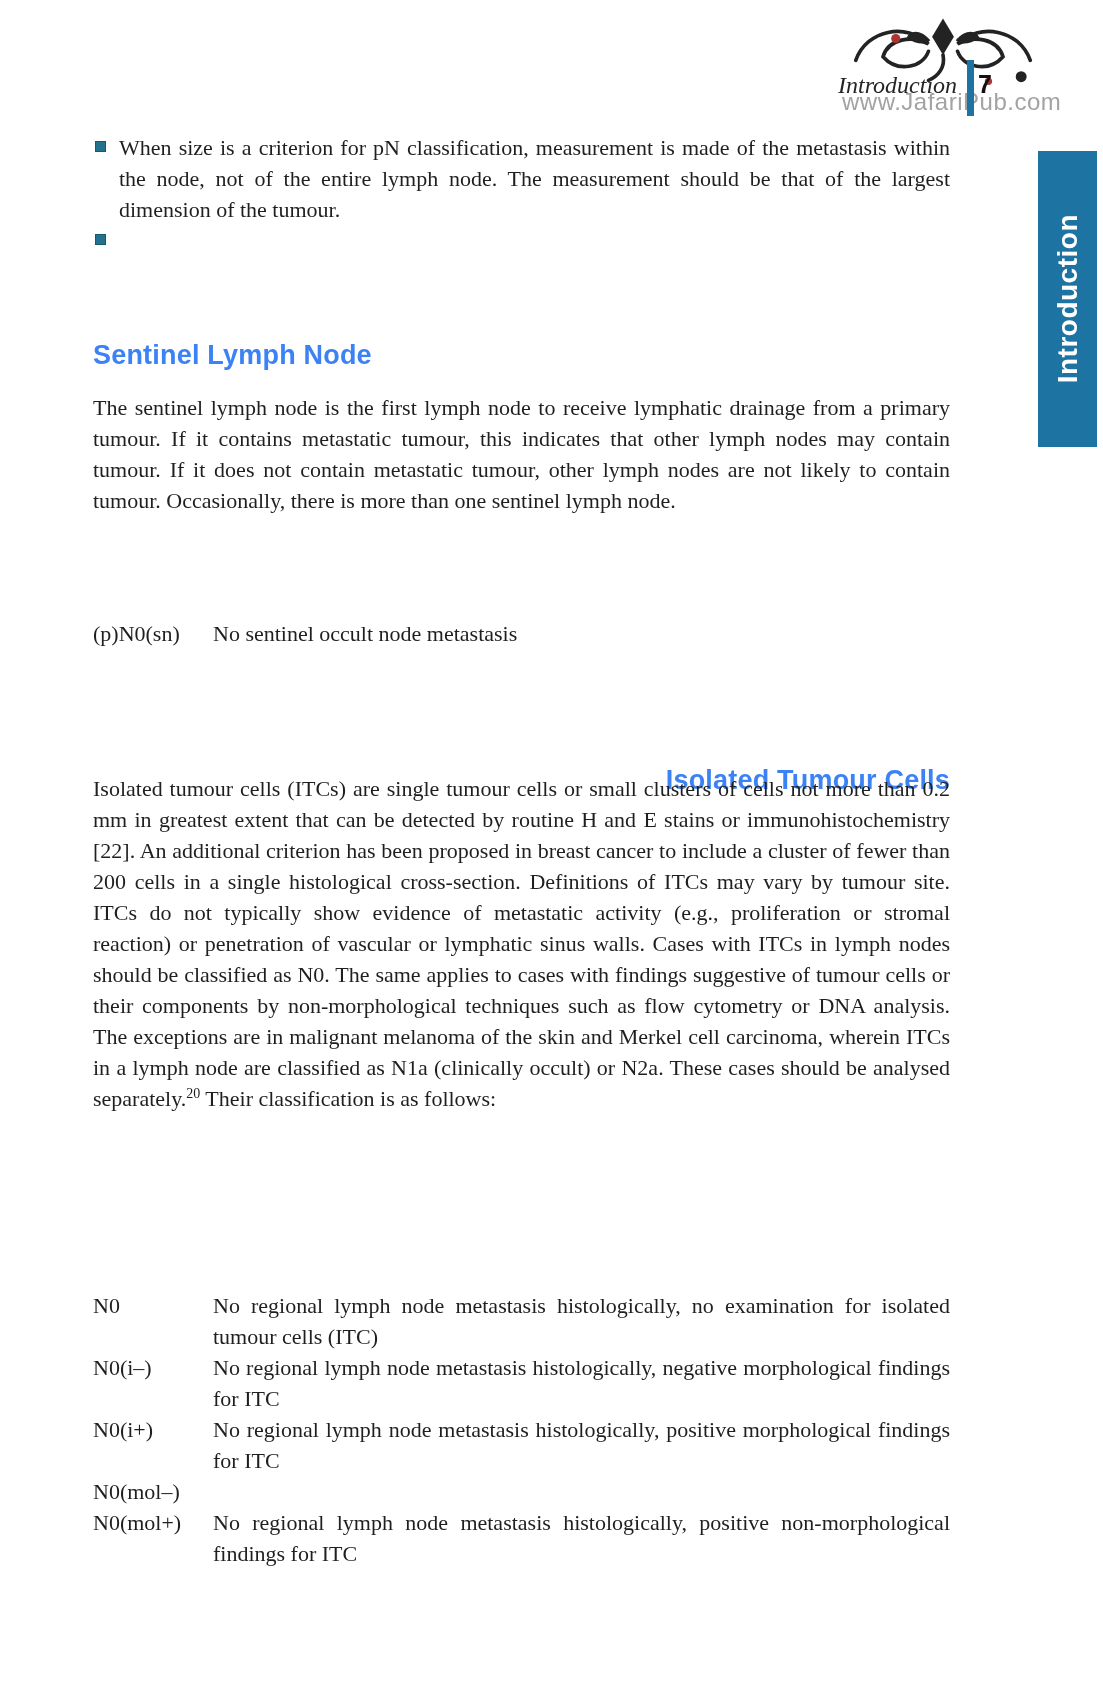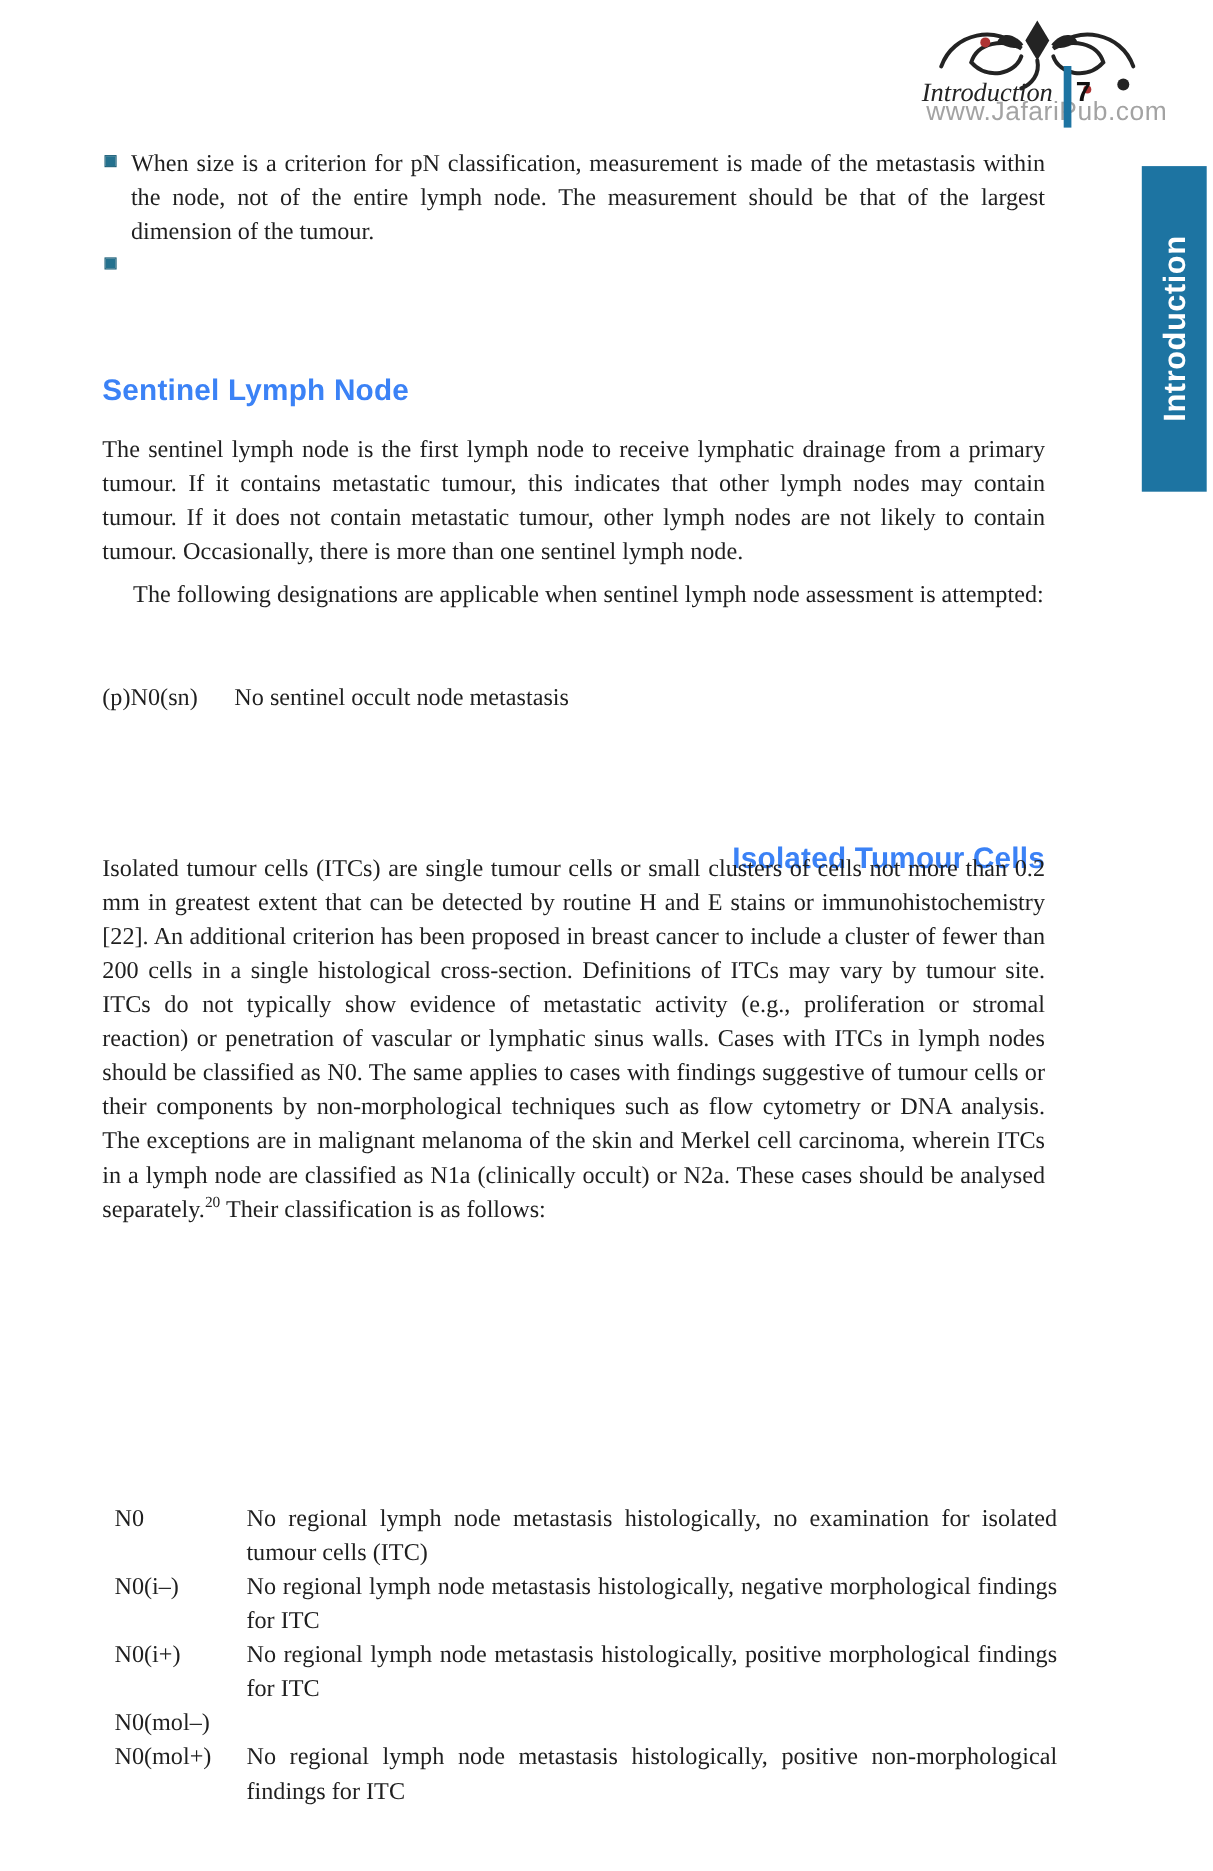--- a/index.html
+++ b/index.html
@@ -75,37 +75,34 @@
       </li>
     </ul>
   </div>
 
   <div class="col" style="top:340px;">
     <h2 class="sec">Sentinel Lymph Node</h2>
   </div>
   <div class="col" style="top:392px;">
     <p class="body">The sentinel lymph node is the first lymph node to receive lymphatic drainage from a primary tumour. If it contains metastatic tumour, this indicates that other lymph nodes may contain tumour. If it does not contain metastatic tumour, other lymph nodes are not likely to contain tumour. Occasionally, there is more than one sentinel lymph node.</p>
   </div>
-  <div class="col" style="top:524px;">
-    <p class="body indent">The following designations are applicable when sentinel lymph node assessment is attempted:</p>
-  </div>
   <div class="col deflist" style="top:618px;">
     <div class="defrow">
       <span class="term">(p)N0(sn)</span>
       <span class="desc">No sentinel occult node metastasis</span>
     </div>
   </div>
 
   <div class="col" style="top:765px;text-align:right;">
     <h2 class="sec">Isolated Tumour Cells</h2>
   </div>
   <div class="col" style="top:773px;">
     <p class="body"><span>Isolated tumour cells (ITCs) are single tumour cells or small clusters of cells not more than 0.2 mm in greatest extent that can be detected by routine H and E stains or immunohistochemistry [22]. An additional criterion has been proposed in breast cancer to include a cluster of fewer than 200 cells in a single histological cross-section. Definitions of ITCs may vary by tumour site. ITCs do not typically show evidence of metastatic activity (e.g., proliferation or stromal reaction) or penetration of vascular or lymphatic sinus walls. Cases with ITCs in lymph nodes should be classified as N0. The same applies to cases with findings suggestive of tumour cells or their components by non-morphological techniques such as flow cytometry or DNA analysis. The exceptions are in malignant melanoma of the skin and Merkel cell carcinoma, wherein ITCs in a lymph node are classified as N1a (clinically occult) or N2a. These cases should be analysed separately.</span><sup>20</sup><span> Their classification is as follows:</span></p>
   </div>
-  <div class="col deflist" style="top:1364px;margin-left:11px;">
+  <div class="col deflist" style="top:1290px;">
     <div class="defrow">
       <span class="term">N0</span>
       <span class="desc">No regional lymph node metastasis histologically, no examination for isolated tumour cells (ITC)</span>
     </div>
     <div class="defrow">
       <span class="term">N0(i–)</span>
       <span class="desc">No regional lymph node metastasis histologically, negative morphological findings for ITC</span>
     </div>
     <div class="defrow">
       <span class="term">N0(i+)</span>

